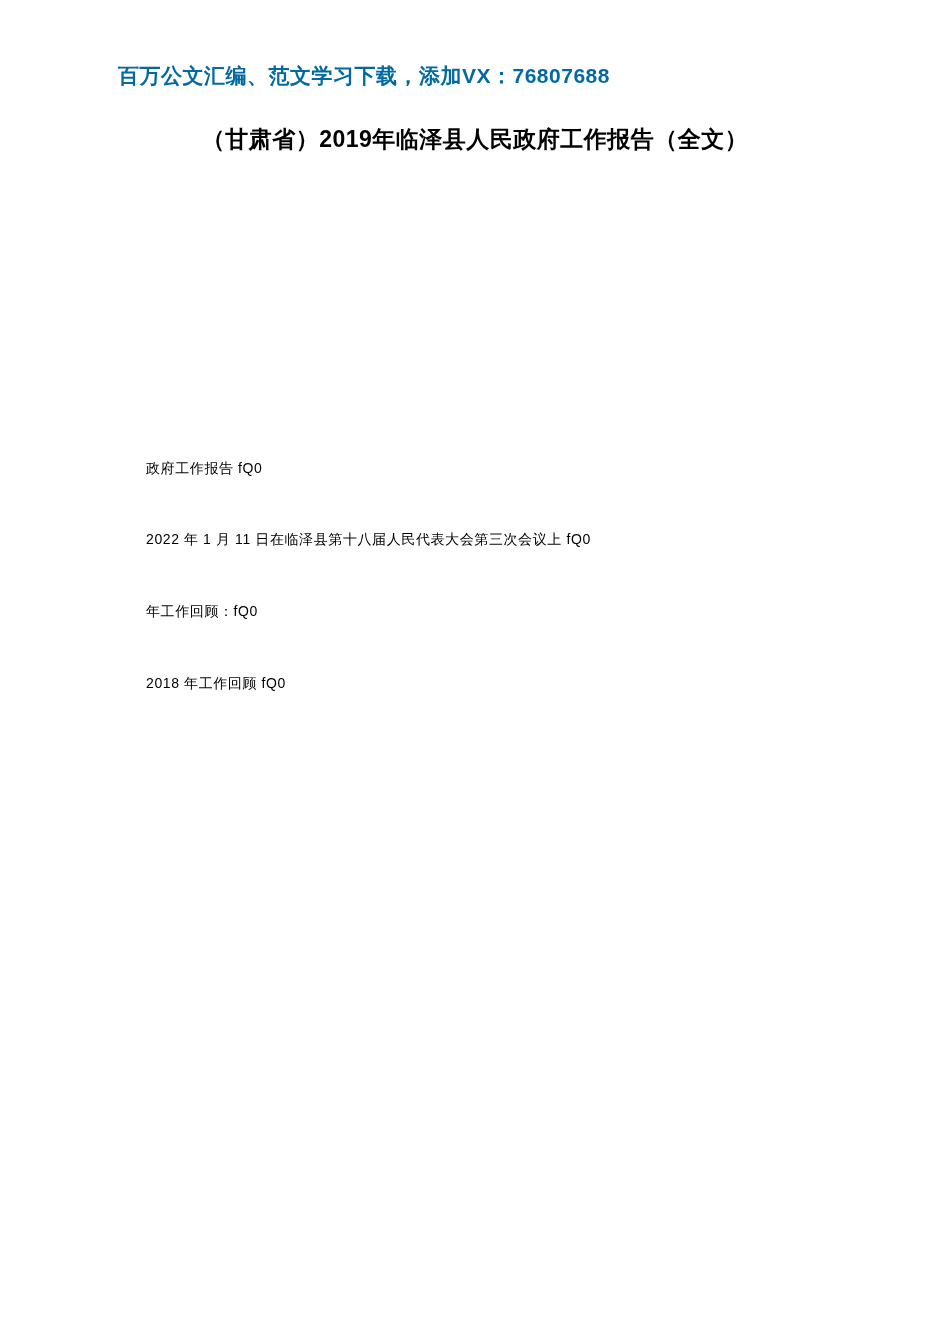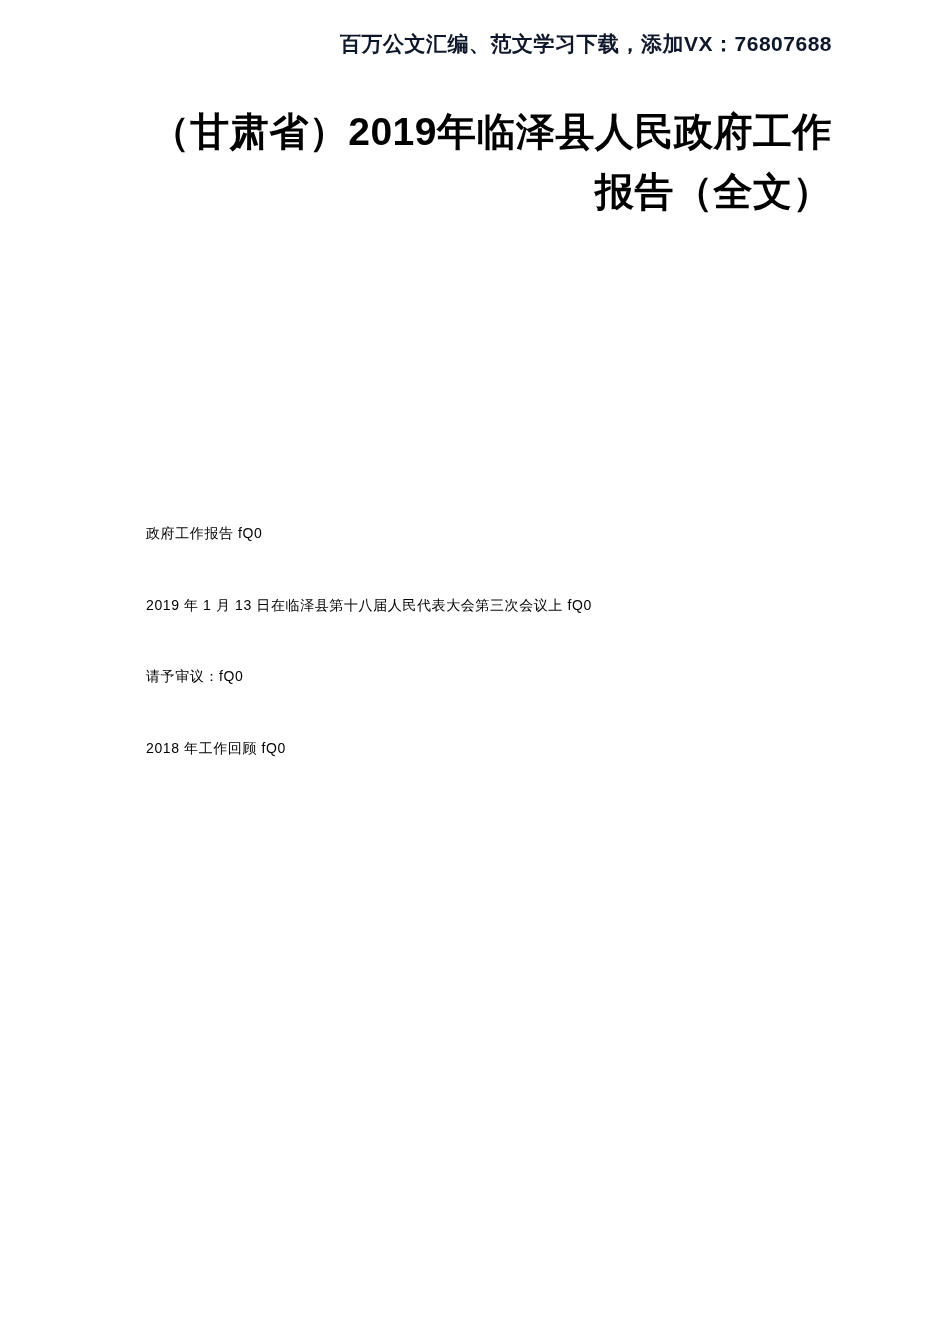--- a/index.html
+++ b/index.html
@@ -16,33 +16,33 @@
     overflow: hidden;
   }
   .page {
     width: 950px;
     height: 1344px;
     box-sizing: border-box;
     padding: 0 118px;
     position: relative;
   }
   .watermark {
-    margin-top: 30px;
-    text-align: right;
-    color: #0f172a;
+    margin-top: 62px;
+    text-align: left;
+    color: #0369a1;
     font-size: 21px;
     font-weight: 600;
     letter-spacing: 0.5px;
     font-family: "Liberation Sans", sans-serif;
     white-space: nowrap;
   }
   .doc-title {
-    margin-top: 44px;
-    text-align: right;
-    font-size: 39px;
+    margin-top: 32px;
+    text-align: center;
+    font-size: 23px;
     font-weight: bold;
     line-height: 1.55;
     letter-spacing: 0.5px;
     font-family: "Liberation Sans", sans-serif;
   }
   .spacer {
     height: 300px;
   }
   .body-block {
     margin-top: 0;
@@ -66,18 +66,18 @@
 <div class="page">
 
   <div class="watermark">百万公文汇编、范文学习下载，添加VX：76807688</div>
 
   <div class="doc-title">（甘肃省）2019年临泽县人民政府工作报告（全文）</div>
 
   <div class="spacer"></div>
 
   <div class="body-block">
     <p class="para">政府工作报告 fQ0</p>
-    <p class="para">2019 年 1 月 13 日在临泽县第十八届人民代表大会第三次会议上 fQ0</p>
-    <p class="para">请予审议：fQ0</p>
+    <p class="para">2022 年 1 月 11 日在临泽县第十八届人民代表大会第三次会议上 fQ0</p>
+    <p class="para">年工作回顾：fQ0</p>
     <p class="para">2018 年工作回顾 fQ0</p>
   </div>
 
 </div>
 
 </body></html>

